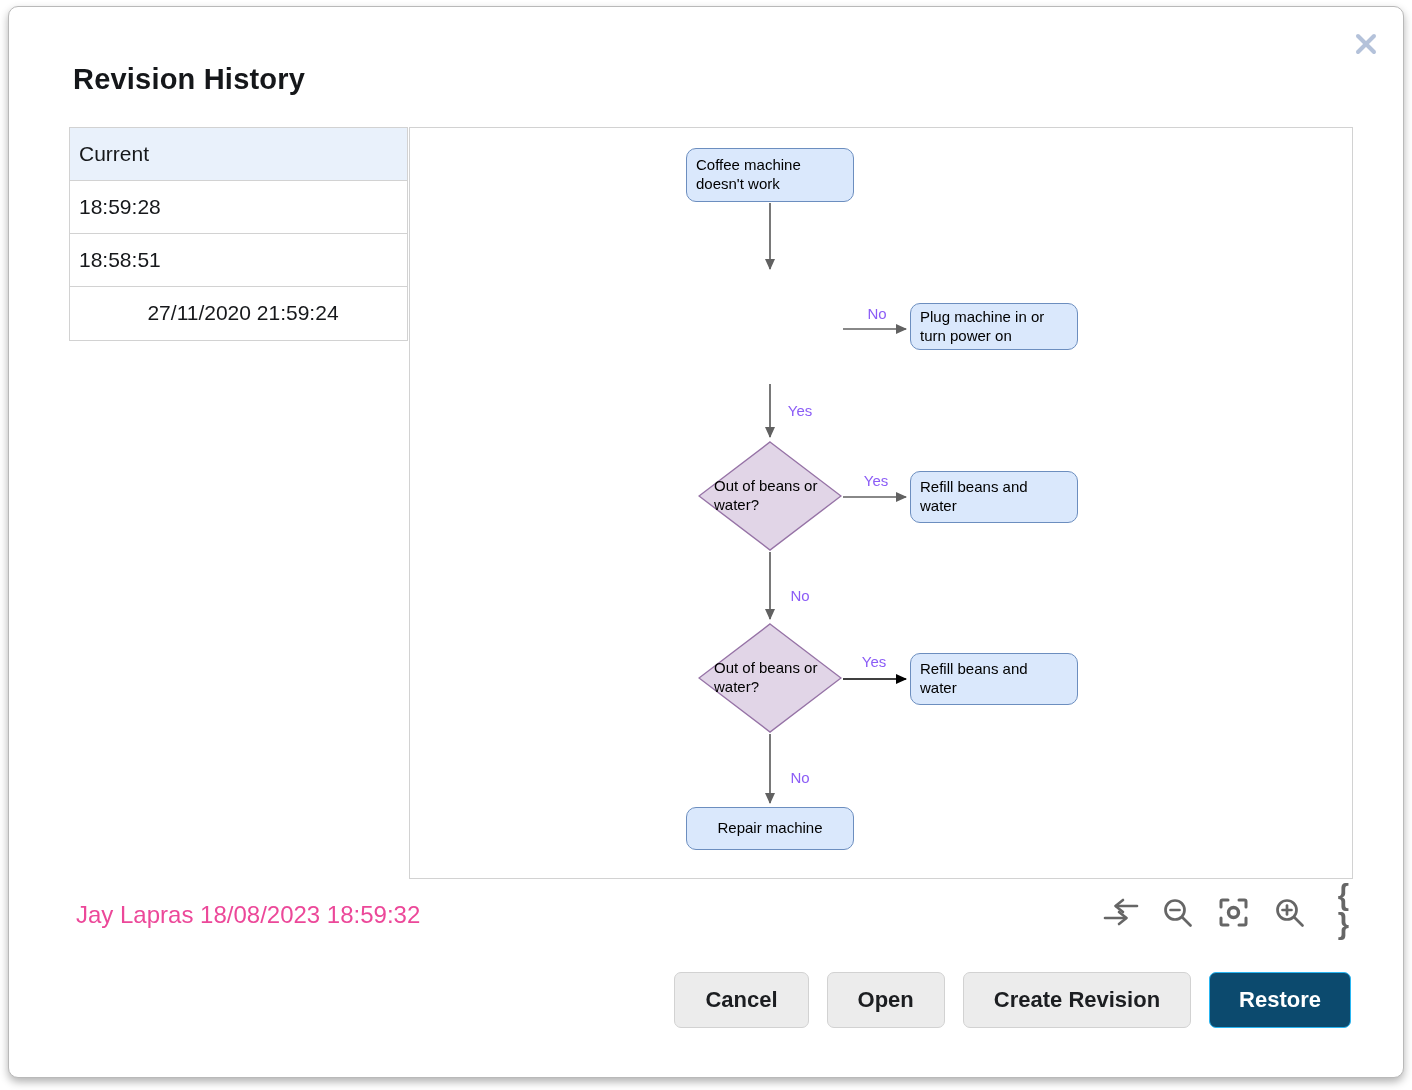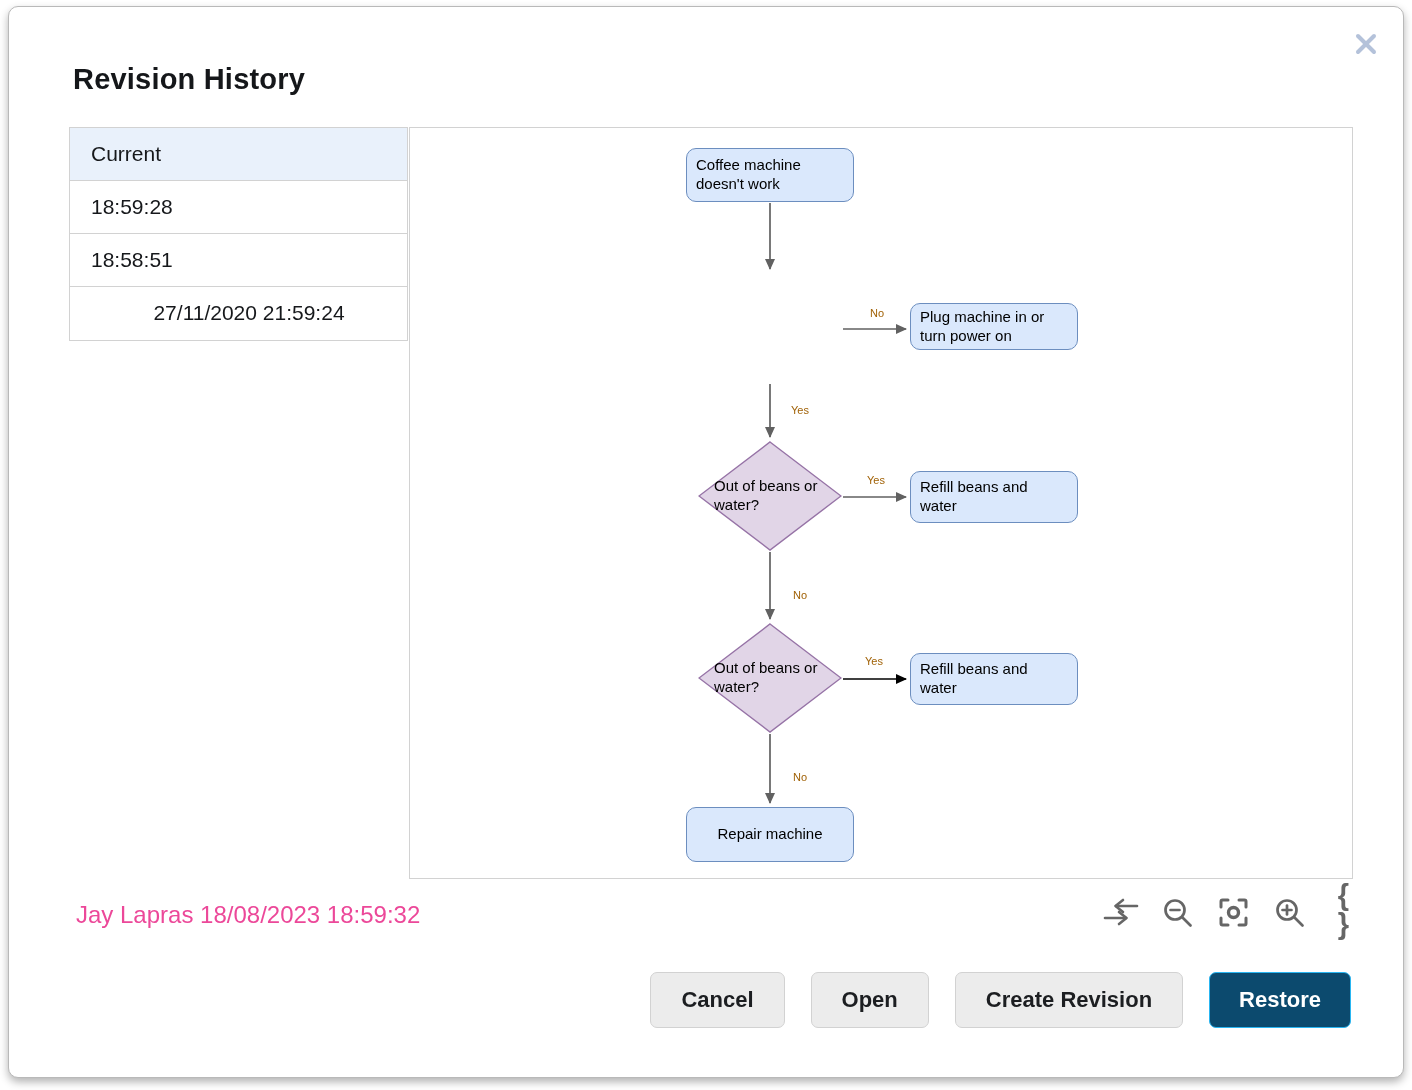--- a/index.html
+++ b/index.html
@@ -20,21 +20,21 @@
   .dlg-title {
     position:absolute; left:60px; top:52px; margin:4px;
     font-size:29px; font-weight:bold; color:#15171a; letter-spacing:.2px;
   }
   
   .rev-list {
     position:absolute; left:60px; top:120px; width:339px;
     border:1px solid #d2d2d2; background:#fff;
   }
   .rev-row {
-    height:53px; line-height:52px; padding-left:21px;
+    height:53px; line-height:52px; padding-left:9px;
     font-size:21px; color:#16181b; border-bottom:1px solid #d2d2d2;
     cursor:pointer; white-space:nowrap; overflow:hidden;
   }
   .rev-row:last-child { border-bottom:none;text-align:center; }
   .rev-row.selected { background:#e9f1fb; }
   
   .canvas {
     position:absolute; left:400px; top:120px; width:944px; height:752px;
     border:1px solid #d2d2d2; background:#fff; overflow:hidden;
   }
@@ -42,37 +42,37 @@
   .node { position:absolute; display:flex; align-items:center; justify-content:center;
           text-align:left; font-size:15px; line-height:1.25; color:#000; }
   .node.rect {
     background:#dae8fc; border:1px solid #6c8ebf; border-radius:10px; padding:0 9px;
   }
   .node.diamond { background:transparent; border:none; }
   .node.diamond svg { position:absolute; left:0; top:0; width:100%; height:100%; }
   .node.diamond .dlabel { position:relative; z-index:1; width:112px; }
   .node.diamond polygon { fill:#e1d5e7; stroke:#9673a6; stroke-width:1.4; }
   .elabel {
-    position:absolute; transform:translate(-50%,-50%); font-size:11px; color:#a16207;
+    position:absolute; transform:translate(-50%,-50%); font-size:15px; color:#8b5cf6;
     background:#fff; padding:0 3px; z-index:2;
   }
   
   .rev-info {
     position:absolute; left:67px; top:894px; font-size:24px; color:#ec4899;
   }
   .toolbar {
     position:absolute; left:1094px; top:886px; display:flex; align-items:center; gap:20px;
   }
   .tool {
     width:36px; height:38px; display:flex; align-items:center; justify-content:center;
     cursor:pointer; border:none; background:transparent; padding:0;
   }
   .braces { font-size:29px; color:#666; font-weight:bold; letter-spacing:3px; line-height:1; padding-bottom:4px; }
   .actions {
-    position:absolute; top:965px; right:52px; display:flex; gap:26px; align-items:center;
+    position:absolute; top:965px; right:52px; display:flex; gap:18px; align-items:center;
   }
   .btn {
     height:56px; border-radius:7px; font-size:22px; font-weight:bold;
     font-family:"Liberation Sans", sans-serif;
     display:flex; align-items:center; justify-content:center; cursor:pointer;
     white-space:nowrap;
   }
   .btn.secondary {
     background:#ececec; border:1px solid #d2d2d2; color:#1c1e21; padding:0 30px;
   }
@@ -151,21 +151,21 @@
       <svg viewBox="0 0 144 110" preserveAspectRatio="none">
         <polygon points="72,1 143,55 72,109 1,55"></polygon>
       </svg>
       <span class="dlabel">Out of beans or water?</span>
     </div>
 
     <div class="node rect" style="left:500px;top:525px;width:168px;height:52px">
       <span>Refill beans and water</span>
     </div>
 
-    <div class="node rect" style="left:276px;top:679px;width:168px;height:55px">
+    <div class="node rect" style="left:276px;top:679px;width:168px;height:43px">
       <span>Repair machine</span>
     </div>
 
     <div class="elabel" style="left:467px;top:185px">No</div>
     <div class="elabel" style="left:390px;top:282px">Yes</div>
     <div class="elabel" style="left:466px;top:352px">Yes</div>
     <div class="elabel" style="left:390px;top:467px">No</div>
     <div class="elabel" style="left:464px;top:533px">Yes</div>
     <div class="elabel" style="left:390px;top:649px">No</div>
 

